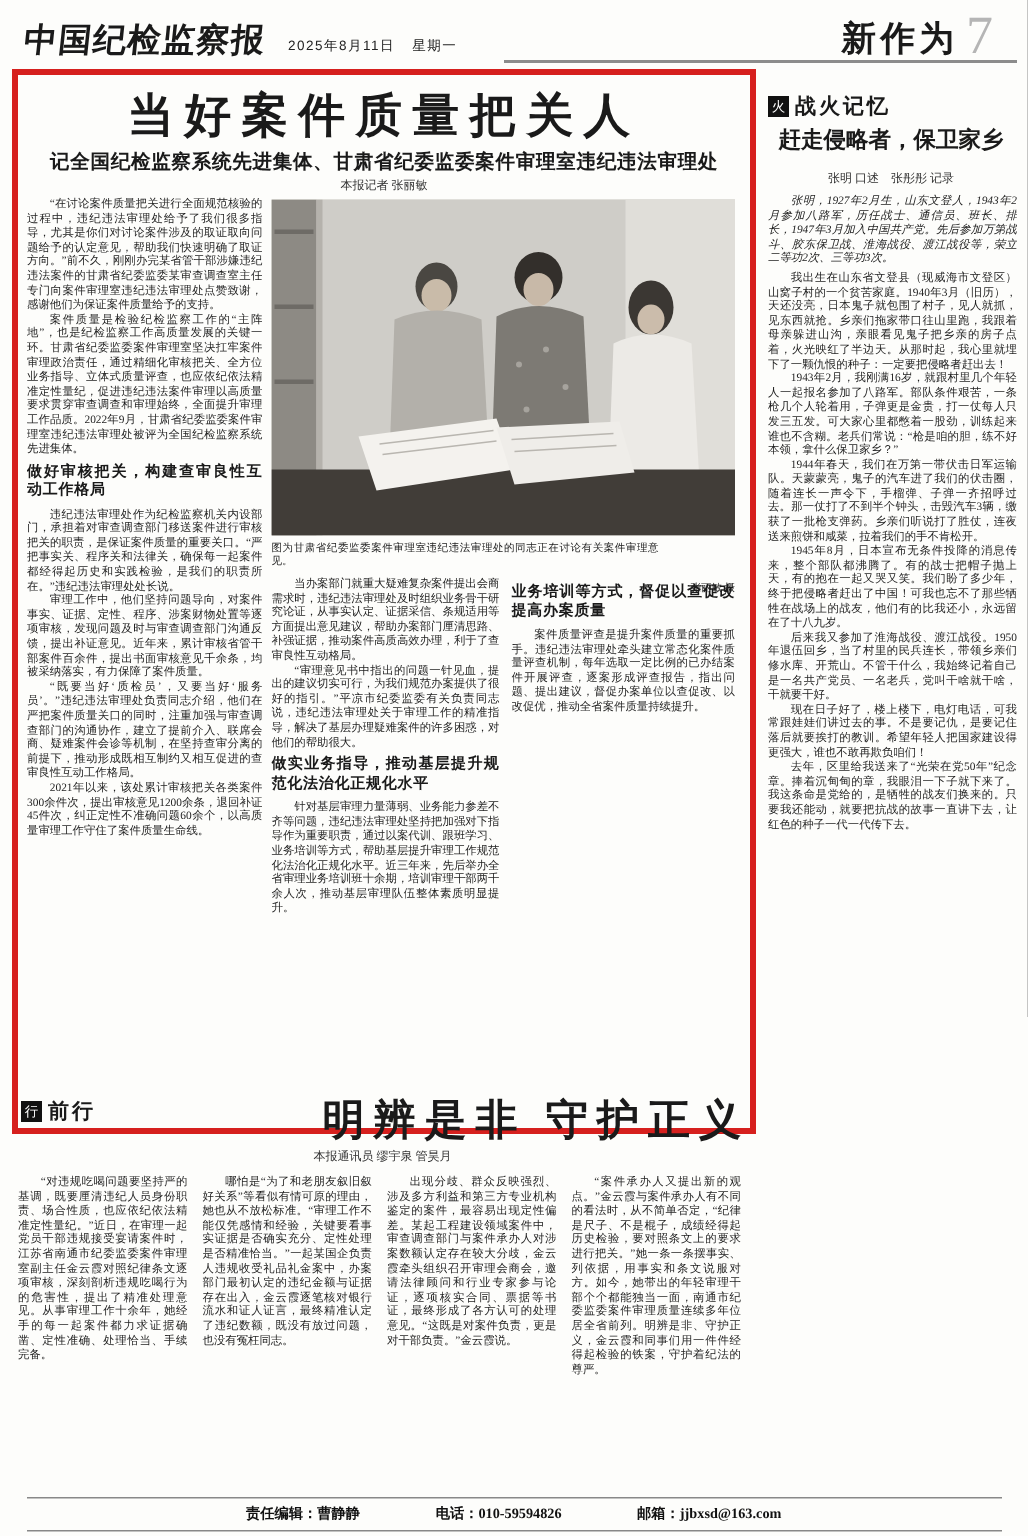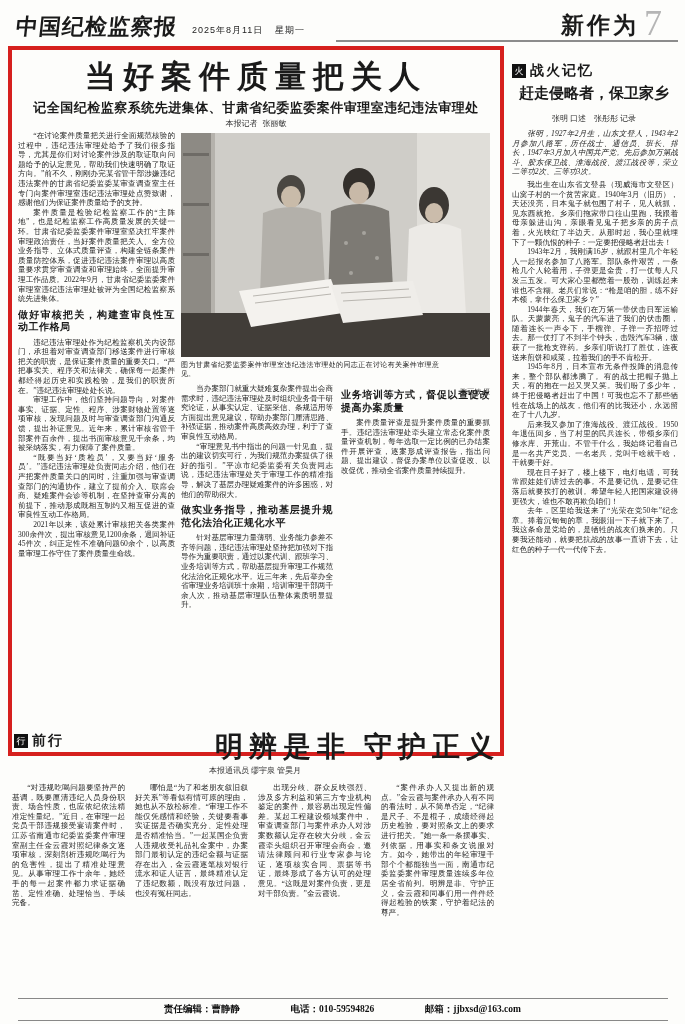--- a/index.html
+++ b/index.html
@@ -17,21 +17,21 @@
   }
   .dateline { position:absolute; left:192px; top:24px; font-size:9px; color:#222; letter-spacing:1px; font-family:"Liberation Sans", sans-serif;}
   .section-name { position:absolute; left:561px; top:10px; font-size:23px; letter-spacing:3px; font-weight:600; }
   .page-number { position:absolute; left:644px; top:2px; font-size:36px; color:#b5b5b5; font-weight:400; }
   .header-rule { position:absolute; left:336px; top:40px; width:342px; height:2px; background:#8c8c8c; }
 
   
   .red-frame { position:absolute; left:8px; top:46px; width:496px; height:710px; border:4px solid #d6201e; background:transparent; }
   .main-title { position:absolute; left:8px; top:56px; width:496px; text-align:center; font-size:31px; font-weight:700; letter-spacing:7px; }
   .main-subtitle { position:absolute; left:8px; top:99px; width:496px; text-align:center; font-size:13px; font-weight:700; letter-spacing:0.5px; }
-  .main-byline { position:absolute; left:8px; top:118px; width:496px; text-align:center; font-size:8px; color:#333;font-family:Liberation Mono, monospace; }
+  .main-byline { position:absolute; left:8px; top:118px; width:496px; text-align:center; font-size:8px; color:#333; }
 
   .ncol { position:absolute; overflow:hidden; text-align:justify; }
   .ncol p.para { font-size:7.6px; line-height:9.6px; text-indent:2em; color:#1f1f1f; }
   .subhead { font-size:10px; line-height:12.5px; font-weight:700; margin:5px 0 4px 0; letter-spacing:0.5px; text-indent:0; }
 
   .col1 { left:18px; top:131px; width:157px; height:613px; }
   .col2 { left:181px; top:384px; width:152px; height:360px; }
   .col3 { left:341px; top:384px; width:149px; height:360px; }
 
   .photo-box { position:absolute; left:181px; top:133px; width:309px; height:224px; background:#cfcdc8; }
@@ -76,21 +76,21 @@
   <div class="header-rule"></div>
 
   <div class="red-frame"></div>
   <h1 class="main-title">当好案件质量把关人</h1>
   <h2 class="main-subtitle">记全国纪检监察系统先进集体、甘肃省纪委监委案件审理室违纪违法审理处</h2>
   <div class="main-byline">本报记者 张丽敏</div>
 
   <div class="ncol col1">
     <div>
         <p class="para">“在讨论案件质量把关进行全面规范核验的过程中，违纪违法审理处给予了我们很多指导，尤其是你们对讨论案件涉及的取证取向问题给予的认定意见，帮助我们快速明确了取证方向。”前不久，刚刚办完某省管干部涉嫌违纪违法案件的甘肃省纪委监委某审查调查室主任专门向案件审理室违纪违法审理处点赞致谢，感谢他们为保证案件质量给予的支持。</p>
-        <p class="para">案件质量是检验纪检监察工作的“主阵地”，也是纪检监察工作高质量发展的关键一环。甘肃省纪委监委案件审理室坚决扛牢案件审理政治责任，当好案件质量把关人、全方位业务指导、立体式质量评查，构建全链条案件质量防控体系，促进违纪违法案件审理以高质量要求贯穿审查调查和审理始终，全面提升审理工作品质。2022年9月，甘肃省纪委监委案件审理室违纪违法审理处被评为全国纪检监察系统先进集体。</p>
+        <p class="para">案件质量是检验纪检监察工作的“主阵地”，也是纪检监察工作高质量发展的关键一环。甘肃省纪委监委案件审理室坚决扛牢案件审理政治责任，通过精细化审核把关、全方位业务指导、立体式质量评查，也应依纪依法精准定性量纪，促进违纪违法案件审理以高质量要求贯穿审查调查和审理始终，全面提升审理工作品质。2022年9月，甘肃省纪委监委案件审理室违纪违法审理处被评为全国纪检监察系统先进集体。</p>
       </div>
     <div class="subhead">做好审核把关，构建查审良性互动工作格局</div>
     <div>
         <p class="para">违纪违法审理处作为纪检监察机关内设部门，承担着对审查调查部门移送案件进行审核把关的职责，是保证案件质量的重要关口。“严把事实关、程序关和法律关，确保每一起案件都经得起历史和实践检验，是我们的职责所在。”违纪违法审理处处长说。</p>
         <p class="para">审理工作中，他们坚持问题导向，对案件事实、证据、定性、程序、涉案财物处置等逐项审核，发现问题及时与审查调查部门沟通反馈，提出补证意见。近年来，累计审核省管干部案件百余件，提出书面审核意见千余条，均被采纳落实，有力保障了案件质量。</p>
         <p class="para">“既要当好‘质检员’，又要当好‘服务员’。”违纪违法审理处负责同志介绍，他们在严把案件质量关口的同时，注重加强与审查调查部门的沟通协作，建立了提前介入、联席会商、疑难案件会诊等机制，在坚持查审分离的前提下，推动形成既相互制约又相互促进的查审良性互动工作格局。</p>
         <p class="para">2021年以来，该处累计审核把关各类案件300余件次，提出审核意见1200余条，退回补证45件次，纠正定性不准确问题60余个，以高质量审理工作守住了案件质量生命线。</p>
       </div>
   </div>
 

